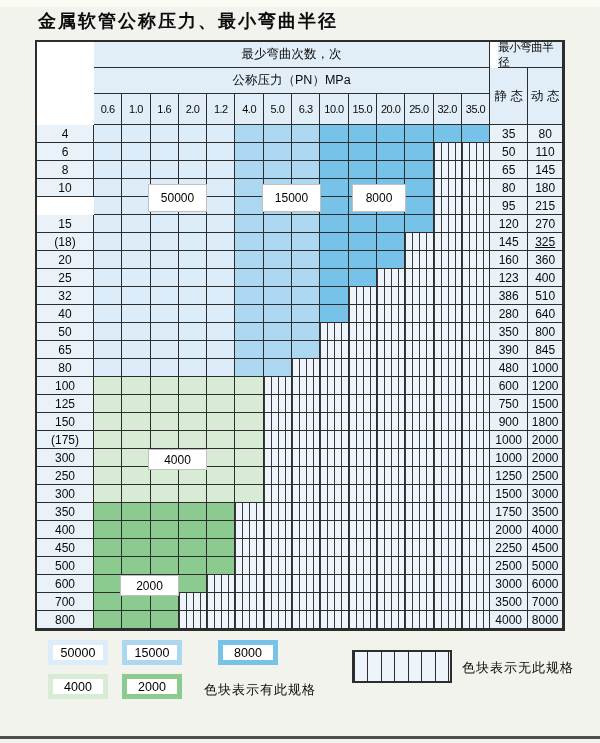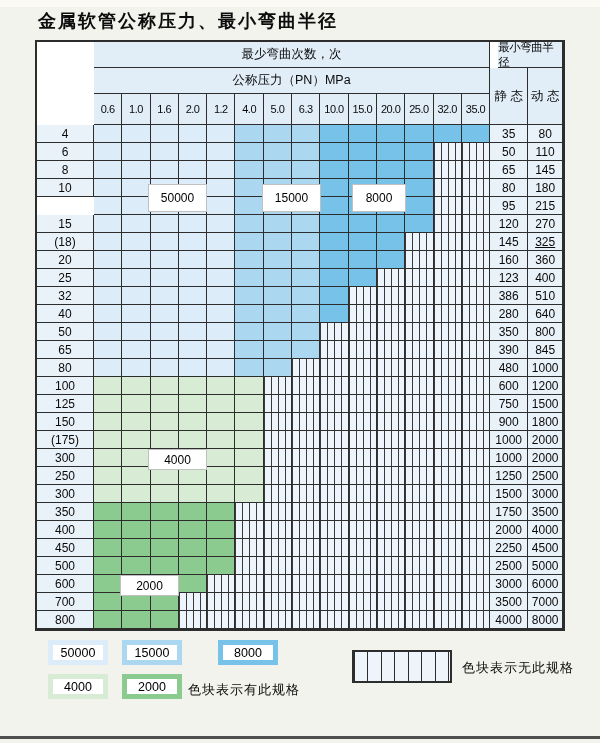--- a/index.html
+++ b/index.html
@@ -570,19 +570,19 @@
         <div class="lg-item" style="left: 218px; top: 640px; width: 60px; height: 25px; background: rgb(119, 194, 232);">
           <div class="lg-inner">8000</div>
         </div>
         <div class="lg-item" style="left: 48px; top: 674px; width: 60px; height: 25px; background: rgb(216, 236, 213);">
           <div class="lg-inner">4000</div>
         </div>
         <div class="lg-item" style="left: 122px; top: 674px; width: 60px; height: 25px; background: rgb(140, 203, 144);">
           <div class="lg-inner">2000</div>
         </div>
       </div>
-    <div class="lg-text" style="left:188px;top:681px;">色块表示有此规格</div>
+    <div class="lg-text" style="left:204px;top:681px;">色块表示有此规格</div>
     <div id="hatch-sample"></div>
     <div class="lg-text" style="left:462px;top:659px;">色块表示无此规格</div>
   </div>
 
   <div id="bottomline"></div>
 </div>
 
 </body></html>

